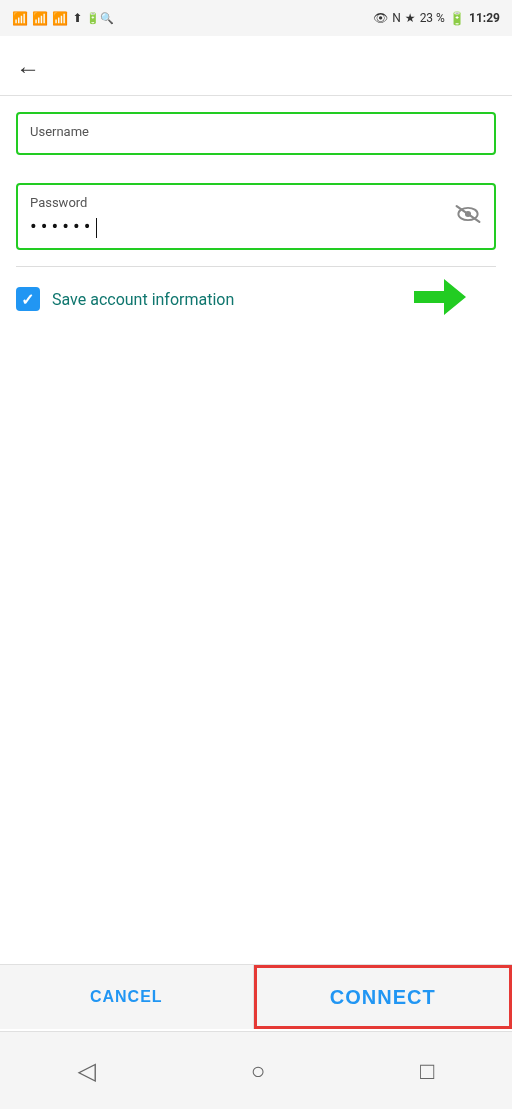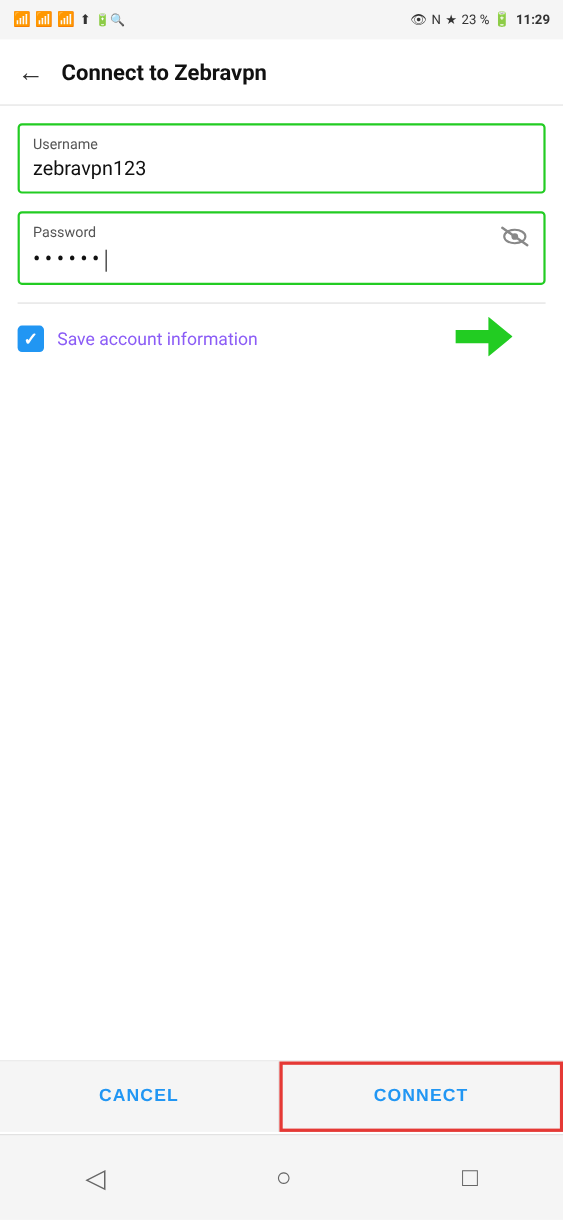--- a/index.html
+++ b/index.html
@@ -64,38 +64,39 @@
     
     .content {
       padding: 16px 16px 0 16px;
     }
 
     
     .input-group {
       border: 2.5px solid #22cc22;
       border-radius: 4px;
       padding: 10px 12px;
-      margin-bottom: 16px;
+      margin-bottom: 28px;
     }
     .input-label {
       font-size: 13px;
       color: #555;
       margin-bottom: 4px;
     }
     .input-value {
       font-size: 18px;
       color: #111;
       font-weight: 400;
     }
     .password-wrapper {
       border: 2.5px solid #22cc22;
       border-radius: 4px;
       padding: 10px 12px;
       margin-bottom: 16px;
       display: flex;
+      align-items: center;
       justify-content: space-between;
       position: relative;
     }
     .password-left {
       flex: 1;
     }
     .password-value {
       font-size: 20px;
       color: #111;
       letter-spacing: 4px;
@@ -150,21 +151,21 @@
       width: 24px;
       height: 24px;
       border-radius: 4px;
       border: 2px solid #aaa;
       background: #fff;
       flex-shrink: 0;
       cursor: pointer;
     }
     .checkbox-label {
       font-size: 16px;
-      color: #8b5cf6;
+      color: #0f766e;
       text-align: center;
     }
 
     
     .green-arrow {
       position: absolute;
       right: 30px;
       top: 50%;
       transform: translateY(-50%);
     }
@@ -191,21 +192,21 @@
       cursor: pointer;
       text-transform: uppercase;
       border-right: 1px solid #e0e0e0;
     }
     .btn-connect {
       flex: 1;
       height: 64px;
       background: #f5f5f5;
       border: 3px solid #e53935;
       color: #2196F3;
-      font-size: 16px;
+      font-size: 20px;
       font-weight: bold;
       letter-spacing: 1px;
       cursor: pointer;
       text-transform: uppercase;
     }
 
     
     .nav-bar {
       position: absolute;
       bottom: 0;
@@ -246,28 +247,26 @@
     <span style="font-size:12px;">N</span>
     <span style="font-size:12px;">★</span>
     <span>23 %</span>
     <span style="font-size:13px;">🔋</span>
     <span style="font-weight:bold;">11:29</span>
   </div>
 </div>
 
 <div class="header">
   <span class="back-btn">←</span>
-  <span class="header-title">Connect to Zebravpn</span>
 </div>
 
 <div class="content">
 
   <div class="input-group">
     <div class="input-label">Username</div>
-    <div class="input-value">zebravpn123</div>
   </div>
 
   <div class="password-wrapper">
     <div class="password-left">
       <div class="input-label">Password</div>
       <div class="password-value">
         <span>••••••</span><span class="cursor-blink"></span>
       </div>
     </div>
     <span class="eye-icon">

